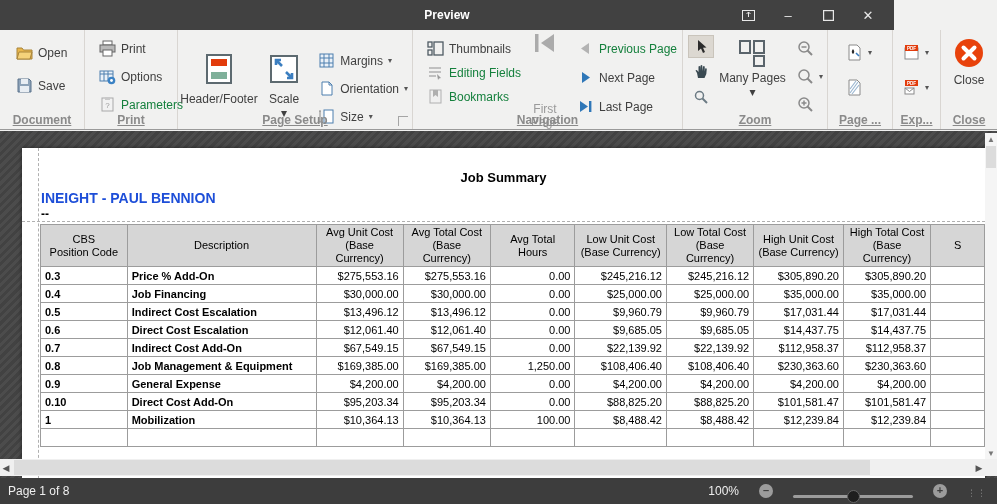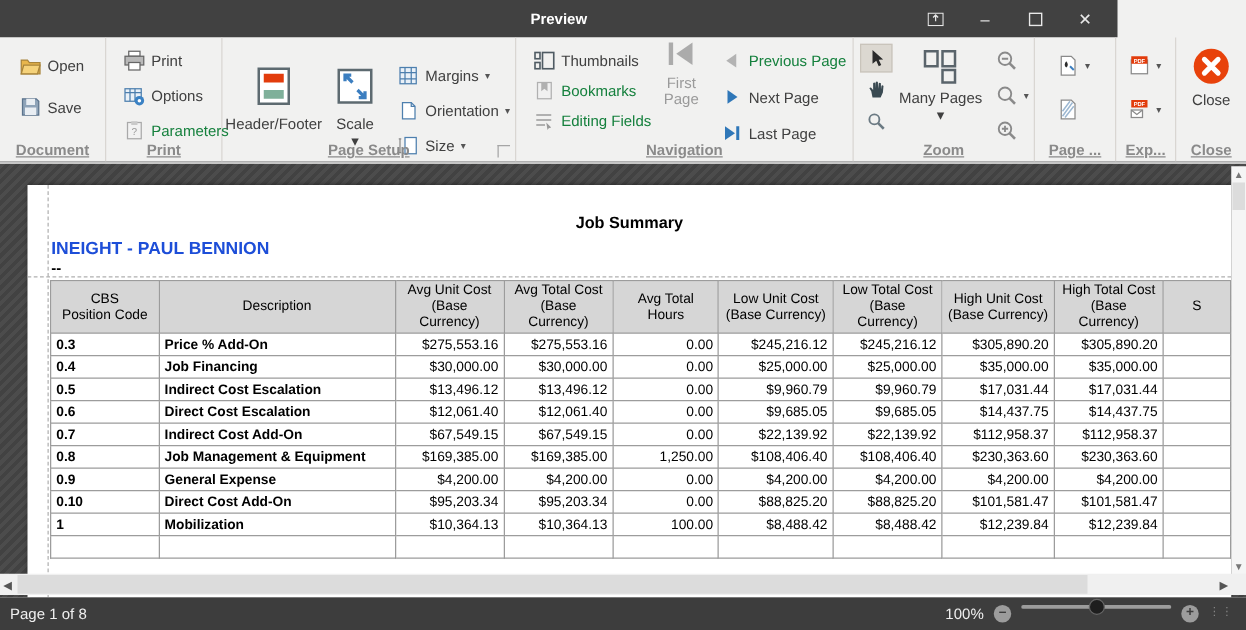--- a/index.html
+++ b/index.html
@@ -73,21 +73,21 @@
     background:#f0f0f0; display:flex; align-items:center; }
   .hscroll .harrow { width:12px; color:#555; font-size:9px; text-align:center; }
   .hscroll .hthumb { position:absolute; left:14px; width:856px; height:15px;
     top:1px; background:#dcdcdc; }
   .hscroll .harrow.right { position:absolute; right:12px; }
 
   
   .statusbar { position:absolute; bottom:0; left:0; width:997px; height:26px;
     background:#3d3d3d; color:#efefef; display:flex; align-items:center;
     font-size:12px; padding:0 8px; }
-  .zoomctl { position:absolute; right:10px; display:flex; align-items:flex-start; gap:8px; }
+  .zoomctl { position:absolute; right:10px; display:flex; align-items:flex-end; gap:20px; }
   .zbtn { width:14px; height:14px; border-radius:50%; background:#9c9c9c; color:#3d3d3d;
     font-size:11px; line-height:13px; text-align:center; font-weight:bold; }
   .ztrack { position:relative; width:120px; height:3px; background:#9c9c9c; border-radius:2px; }
   .zthumb { position:absolute; left:54px; top:-5px; width:13px; height:13px;
     border-radius:50%; background:#1e1e1e; border:1px solid #666; }
   .grip { color:#888; font-size:9px; letter-spacing:1px; }
 </style>
 </head>
 <body>
 
@@ -218,34 +218,34 @@
         <div class="sbtn">
           <svg class="icon16" viewBox="0 0 17 17">
               <rect x="1" y="2" width="4" height="5" fill="none" stroke="#4f5b63" stroke-width="1.3"></rect>
               <rect x="1" y="10" width="4" height="5" fill="none" stroke="#4f5b63" stroke-width="1.3"></rect>
               <rect x="7" y="2" width="9" height="13" fill="none" stroke="#4f5b63" stroke-width="1.3"></rect>
             </svg>
           <span>Thumbnails</span>
         </div>
         <div class="sbtn disabled">
           <svg class="icon16" viewBox="0 0 17 17">
+              <path d="M2 4 h12 M2 8 h12 M2 12 h7" stroke="#b0b0b0" stroke-width="1.6" fill="none"></path>
+              <path d="M10 10 l4 4 -2 .5 -1 1.5 z" fill="#9a9a9a"></path>
+            </svg>
+          <span>Editing Fields</span>
+        </div>
+        <div class="sbtn disabled">
+          <svg class="icon16" viewBox="0 0 17 17">
               <rect x="3" y="2" width="11" height="13" fill="#f0f0f0" stroke="#b0b0b0"></rect>
               <path d="M6 2 v7 l2.5-2 2.5 2 v-7 z" fill="#b0b0b0"></path>
             </svg>
           <span>Bookmarks</span>
         </div>
-        <div class="sbtn disabled">
-          <svg class="icon16" viewBox="0 0 17 17">
-              <path d="M2 4 h12 M2 8 h12 M2 12 h7" stroke="#b0b0b0" stroke-width="1.6" fill="none"></path>
-              <path d="M10 10 l4 4 -2 .5 -1 1.5 z" fill="#9a9a9a"></path>
-            </svg>
-          <span>Editing Fields</span>
-        </div>
-      </div>
-      <div class="bigbtn" style="width:48px; padding-top:0;">
+      </div>
+      <div class="bigbtn" style="width:48px; padding-top:0;justify-content:space-between;">
         <svg width="26" height="26" viewBox="0 0 26 26">
             <rect x="3" y="4" width="3.5" height="18" fill="#ababab"></rect>
             <path d="M22 4 L9 13 L22 22 z" fill="#ababab"></path>
           </svg>
         <span style="color:#9a9a9a; line-height:13px; margin-top:4px;"><span>First</span><br><span>Page</span></span>
       </div>
       <div class="col" style="padding:8px 0 0 4px; gap:8px;">
         <div class="sbtn disabled">
           <svg class="icon16" viewBox="0 0 17 17">
               <path d="M12 3 L4 8.5 L12 14 z" fill="#b3b3b3"></path>

